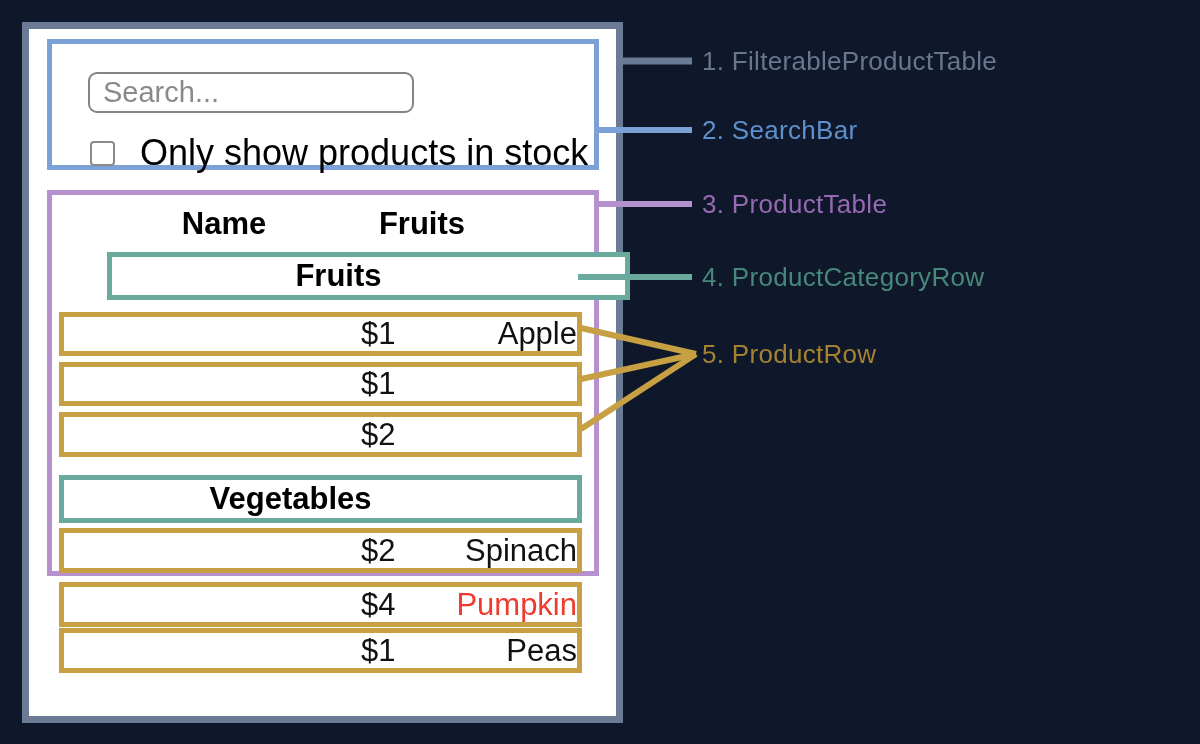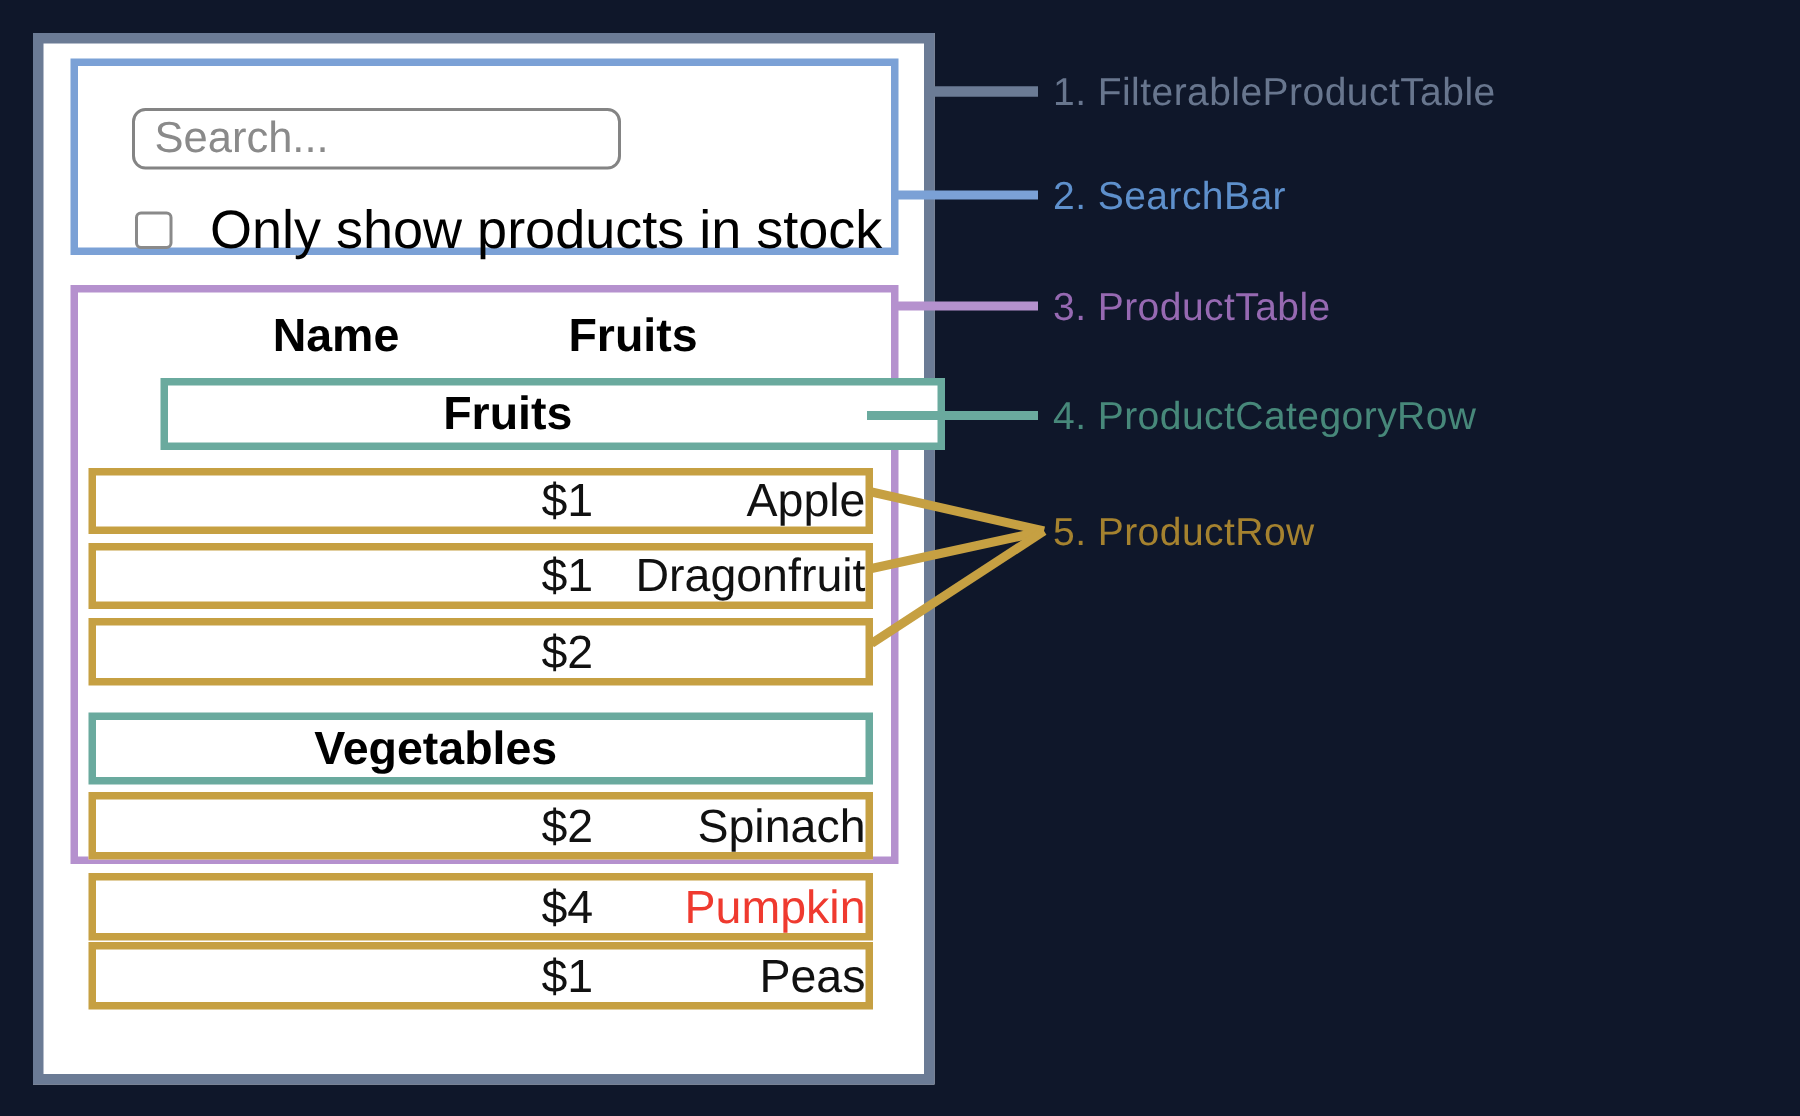--- a/index.html
+++ b/index.html
@@ -93,21 +93,20 @@
 
       <div class="trow cat-row cat-fruits" style="border-color: rgb(106, 170, 158);">
         <span>Fruits</span>
       </div>
 
       <div class="trow prod-row r-apple" style="border-color: rgb(198, 160, 66);">
         <span class="prod-name" style="color: rgb(17, 17, 17);">Apple</span>
         <span class="prod-price">$1</span>
       </div>
       <div class="trow prod-row r-dragon" style="border-color: rgb(198, 160, 66);">
-        <span class="prod-name" style="color: rgb(17, 17, 17);">Dragonfruit</span>
         <span class="prod-price">$1</span>
       </div>
       <div class="trow prod-row r-passion" style="border-color: rgb(198, 160, 66);">
         <span class="prod-price">$2</span>
       </div>
 
       <div class="trow cat-row cat-veg" style="border-color: rgb(106, 170, 158);">
         <span>Vegetables</span>
       </div>
 

